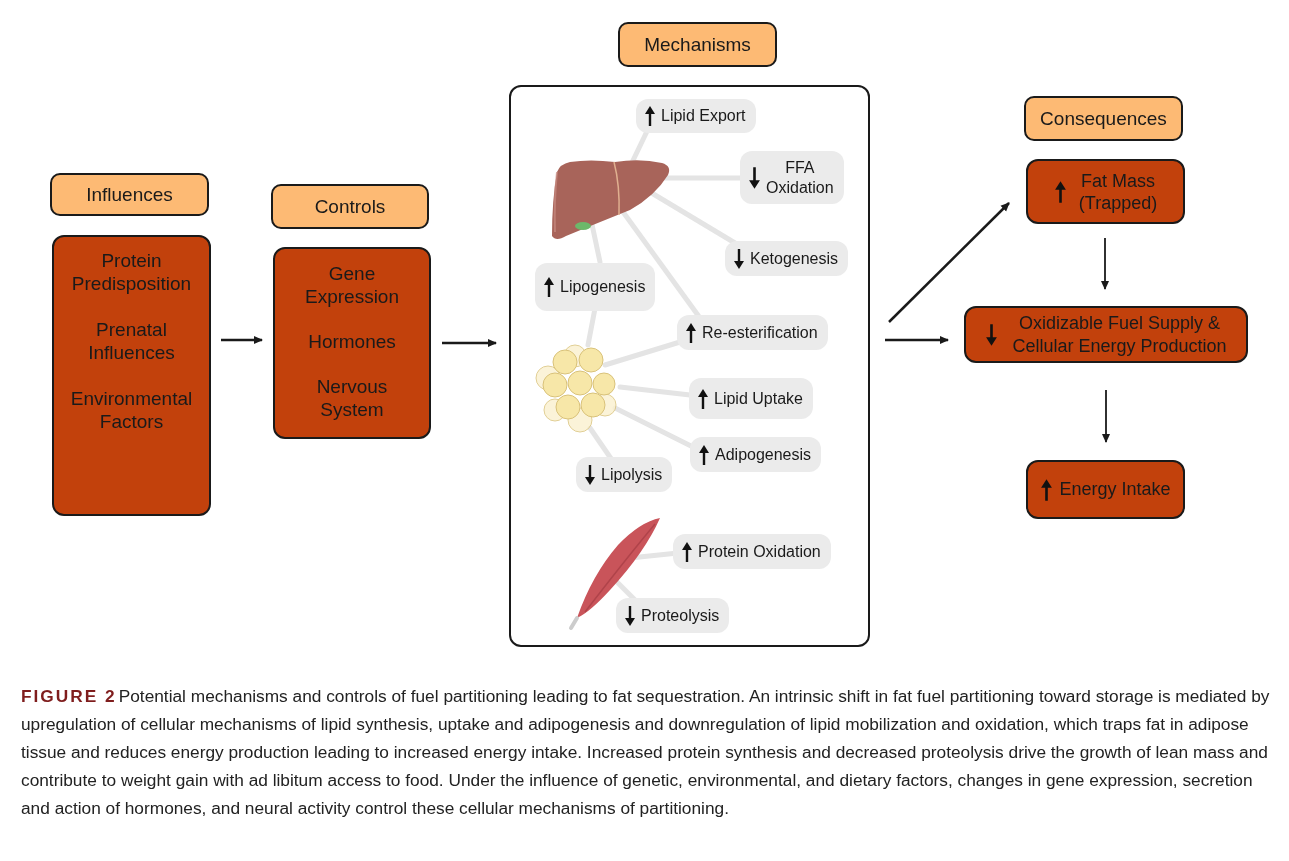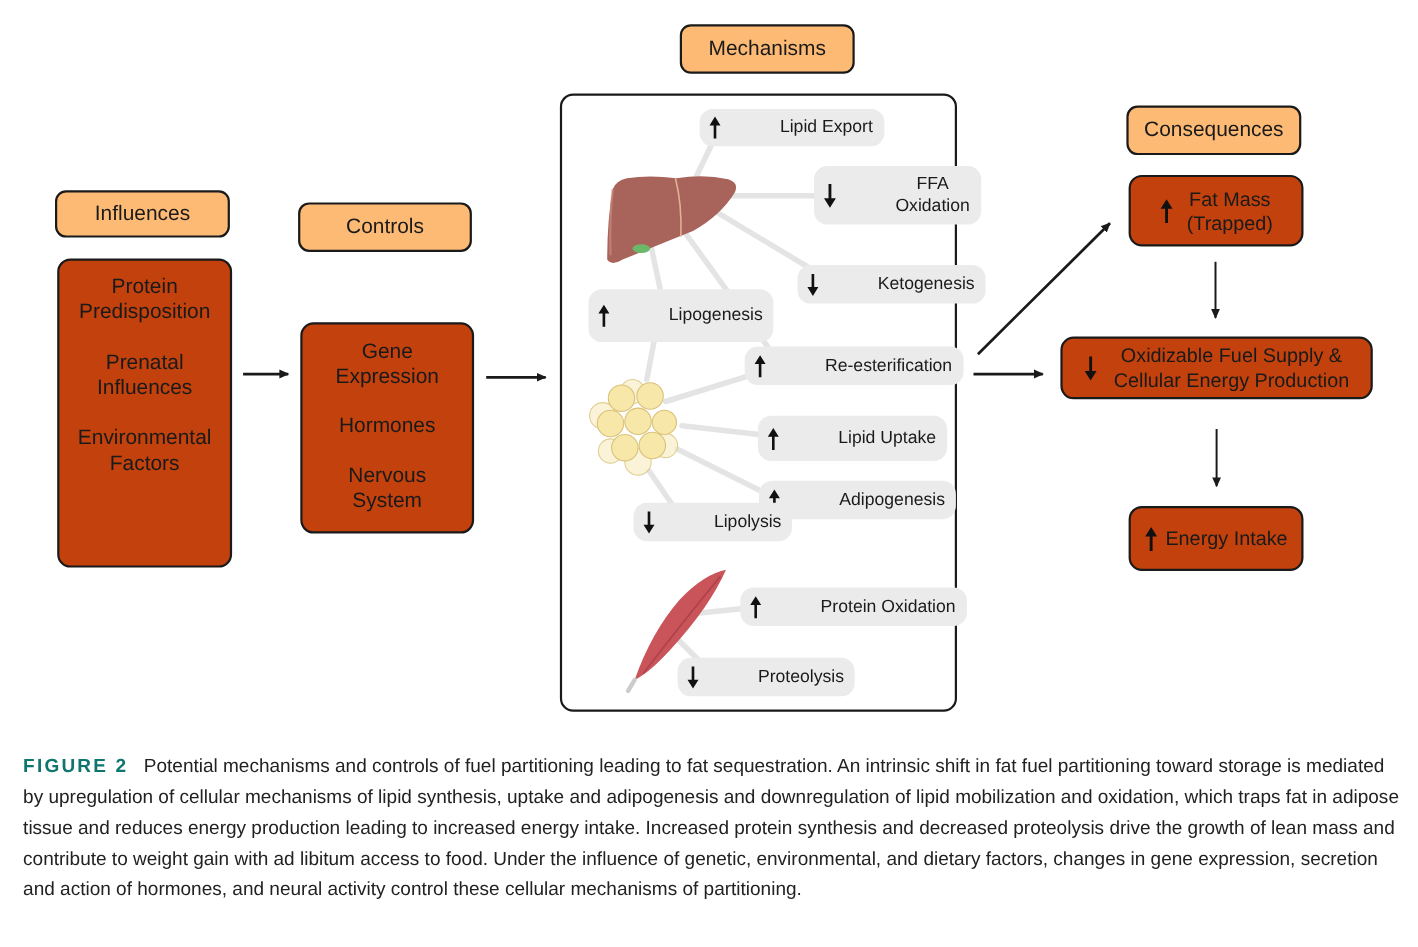--- a/index.html
+++ b/index.html
@@ -4,26 +4,26 @@
 <style>
   html, body { margin:0; padding:0; background:#ffffff; }
   body { width:1289px; height:861px; position:relative; overflow:hidden;
          font-family:"Liberation Sans", sans-serif; color:#1a1a1a; }
   .hdr { position:absolute; background:#fdba74; border:2px solid #1a1a1a; border-radius:10px;
          font-size:19px; display:flex; align-items:center; justify-content:center; box-sizing:border-box; }
   .box { position:absolute; background:#c2410c; border:2px solid #1a1a1a; border-radius:12px; box-sizing:border-box;
          font-size:19px; text-align:center; }
   .item { line-height:23px; }
   .pill { position:absolute; background:#ebebeb; border-radius:12px; font-size:16px;
-          display:flex; align-items:center; box-sizing:border-box; padding:0 10px 0 8px; white-space:nowrap;gap:48px; }
+          display:flex; align-items:center; box-sizing:border-box; padding:0 10px 0 8px; white-space:nowrap; }
   .arr { display:inline-block; width:12px; height:22px; margin-right:5px; flex:none; }
   .two { line-height:20px; text-align:center; }
   svg.overlay { position:absolute; left:0; top:0; }
   .caption { position:absolute; left:21px; top:682px; width:1255px; font-size:17.3px; line-height:28px; color:#222; }
-  .fig { font-weight:bold; color:#0f766e; letter-spacing:2px; margin-right:14px; }
+  .fig { font-weight:bold; color:#7f1d1d; letter-spacing:2px; margin-right:2px; }
 </style>
 </head>
 <body>
 
 <svg class="overlay" width="1289" height="861">
   <defs>
     <marker id="ah" markerWidth="10" markerHeight="10" refX="8" refY="5" orient="auto" markerUnits="userSpaceOnUse">
       <path d="M0,1 L9,5 L0,9 Z" fill="#1a1a1a"></path>
     </marker>
   </defs>
@@ -88,21 +88,21 @@
 </div>
 <div class="box" style="left:52px;top:235px;width:159px;height:281px;padding-top:12px;">
   <div class="item"><span>Protein</span><br><span>Predisposition</span></div>
   <div class="item" style="margin-top:23px"><span>Prenatal</span><br><span>Influences</span></div>
   <div class="item" style="margin-top:23px"><span>Environmental</span><br><span>Factors</span></div>
 </div>
 
 <div class="hdr" style="left:271px;top:184px;width:158px;height:45px;">
   <span>Controls</span>
 </div>
-<div class="box" style="left:273px;top:247px;width:158px;height:192px;padding-top:13px;margin-top:46px;">
+<div class="box" style="left:273px;top:247px;width:158px;height:192px;padding-top:13px;">
   <div class="item"><span>Gene</span><br><span>Expression</span></div>
   <div class="item" style="margin-top:22px"><span>Hormones</span></div>
   <div class="item" style="margin-top:22px"><span>Nervous</span><br><span>System</span></div>
 </div>
 
 <div class="hdr" style="left:618px;top:22px;width:159px;height:45px;">
   <span>Mechanisms</span>
 </div>
 <div class="box" style="left:509px;top:85px;width:361px;height:562px;background:transparent;"></div>
 

